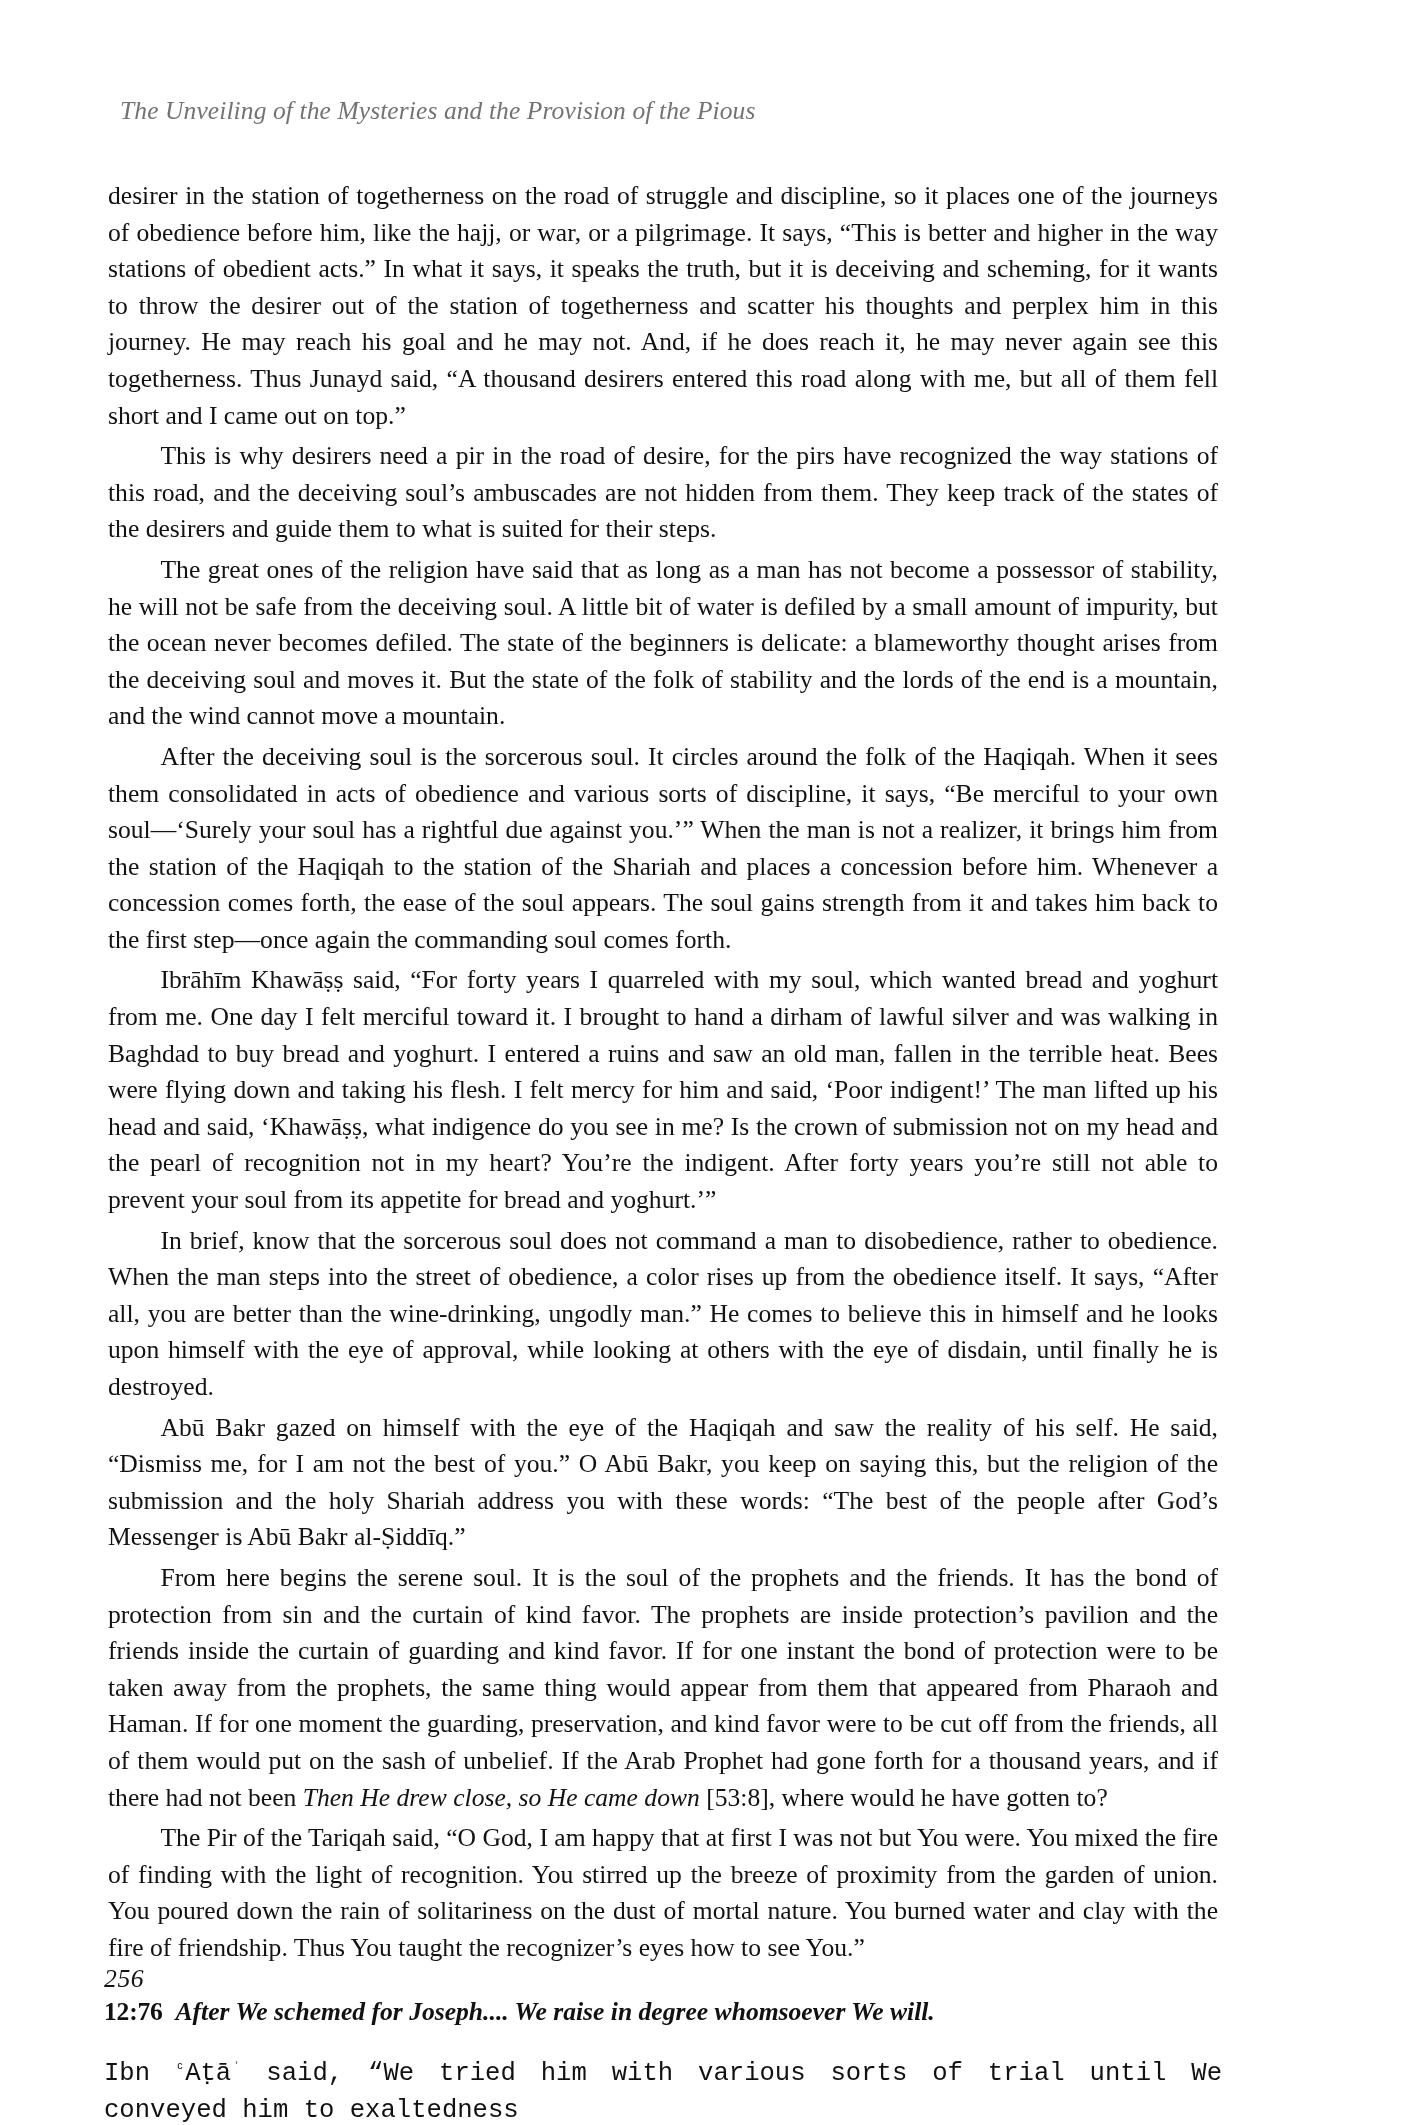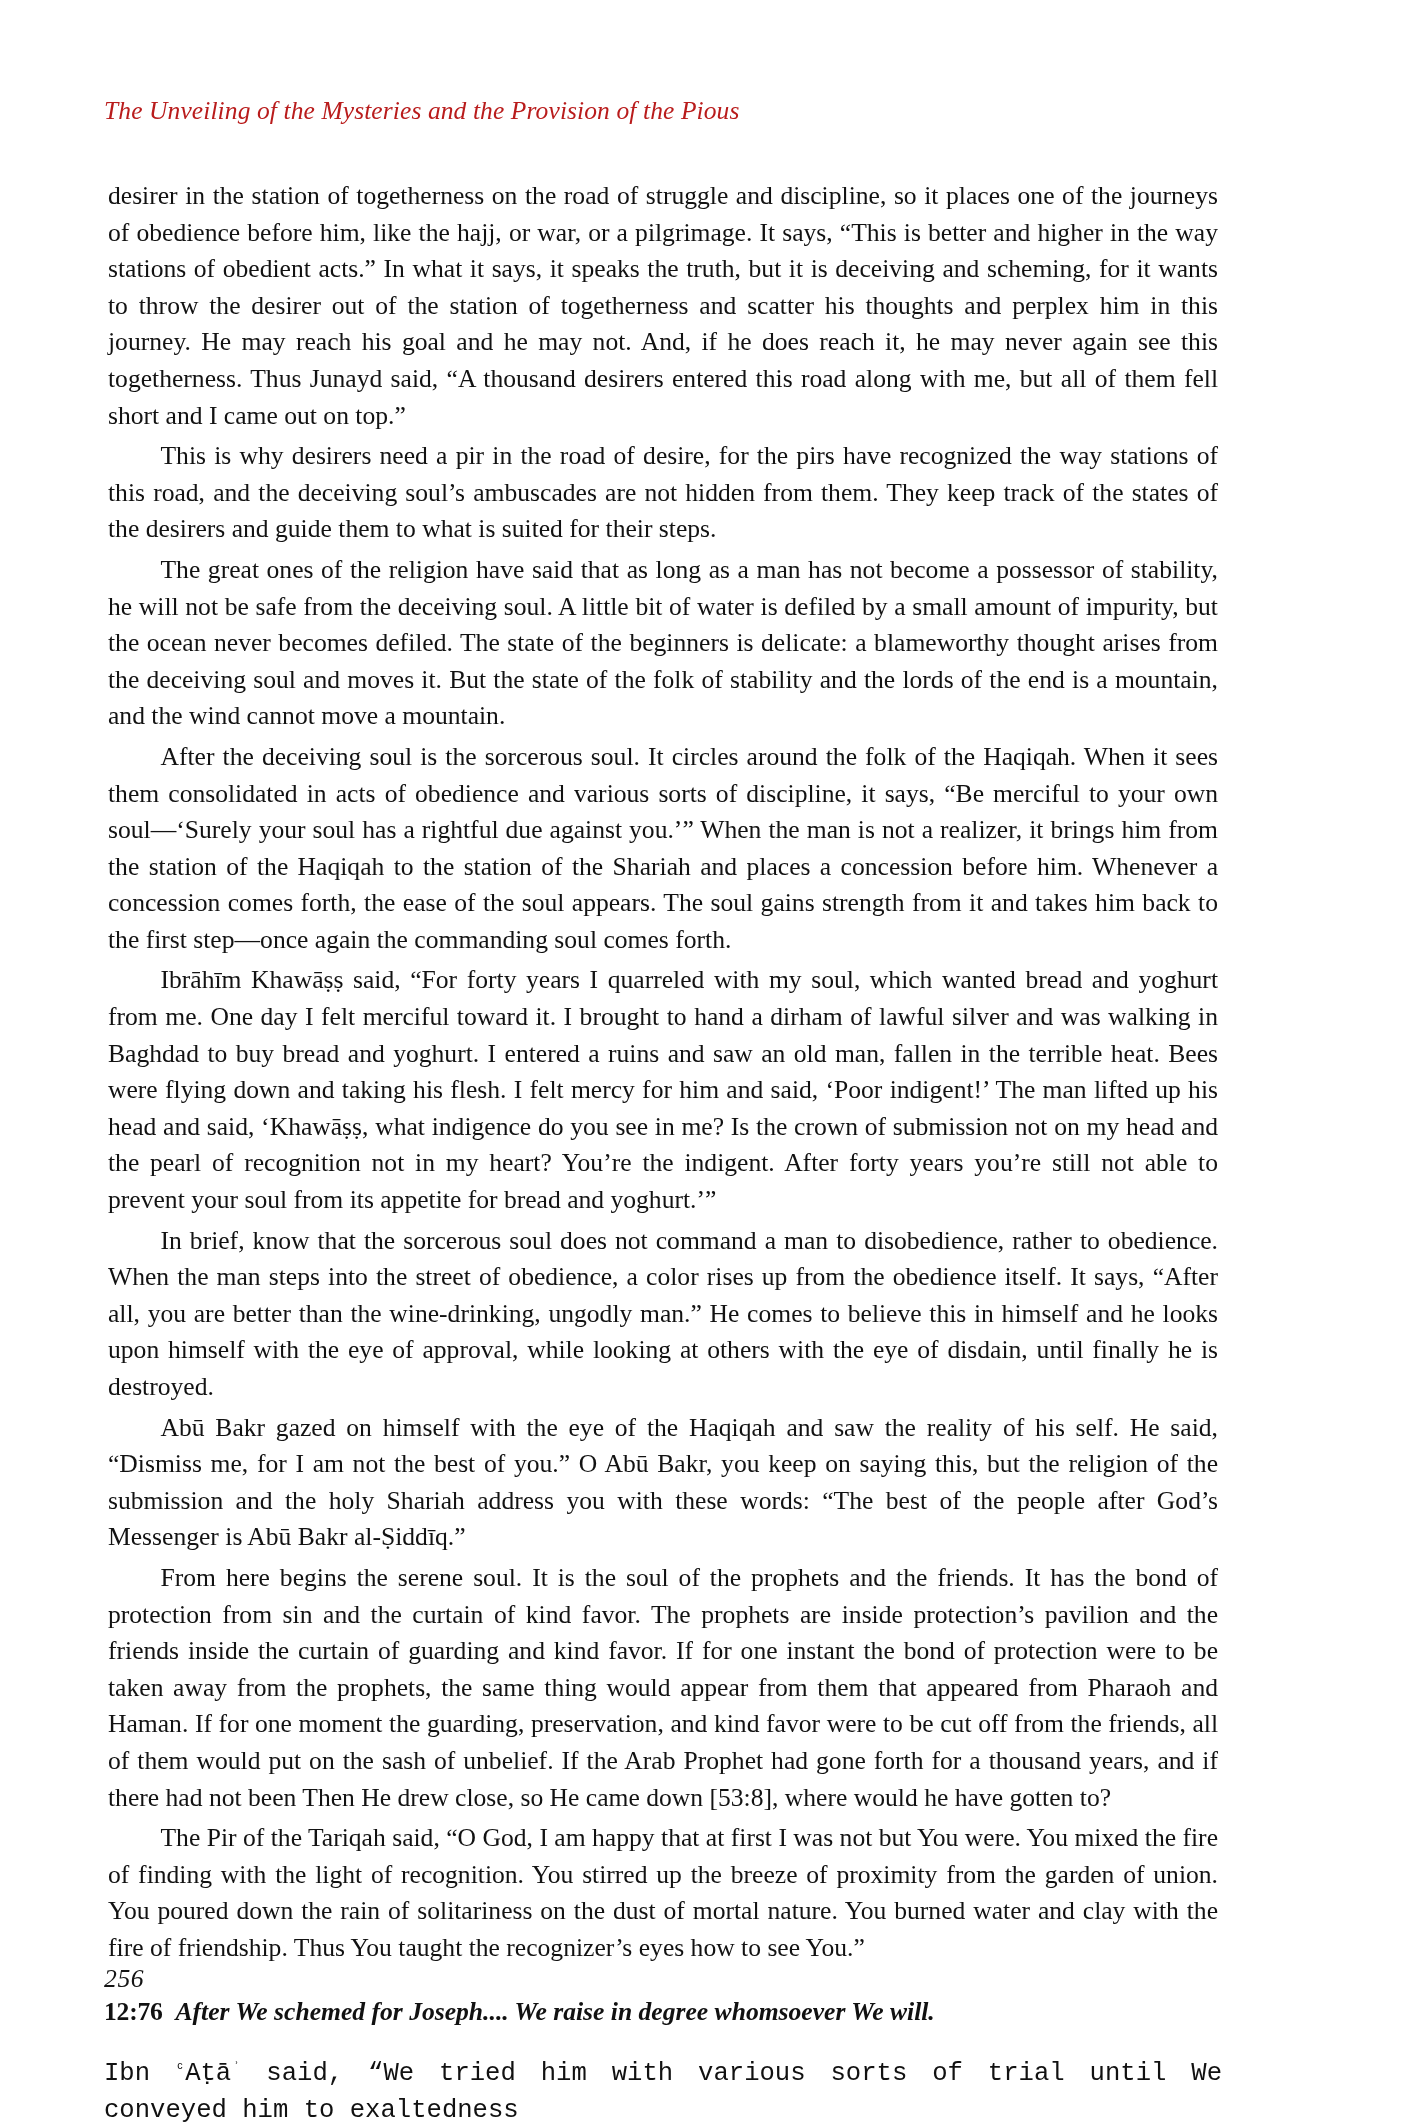--- a/index.html
+++ b/index.html
@@ -21,22 +21,22 @@
   .content {
     position: absolute;
     left: 104px;
     top: 96px;
     width: 1118px;
   }
   .running-header {
     font-style: italic;
     font-size: 25.5px;
     letter-spacing: 0.1px;
-    color: #b91c1c;
-    margin: 0 0 52px 0;
+    color: #737373;
+    margin: 0 0 52px 16px;
     white-space: nowrap;
   }
   .body-block {
     font-size: 25.6px;
     line-height: 36.6px;
     text-align: justify;
     text-justify: inter-word;
     color: #121212;
     hyphens: none;
   }
@@ -63,20 +63,21 @@
     font-style: italic;
   }
   .closing-para {
     margin: 0;
     font-size: 25.6px;
     line-height: 36.6px;
     text-align: justify;
     font-family: Liberation Mono, monospace;
   }
   .quran-ital {
+    font-style: italic;
   }
   .page-number {
     position: absolute;
     left: 104px;
     top: 1964px;
     font-size: 25.6px;
     color: #141414;
     letter-spacing: 0.6px;
     font-style: italic;
   }

